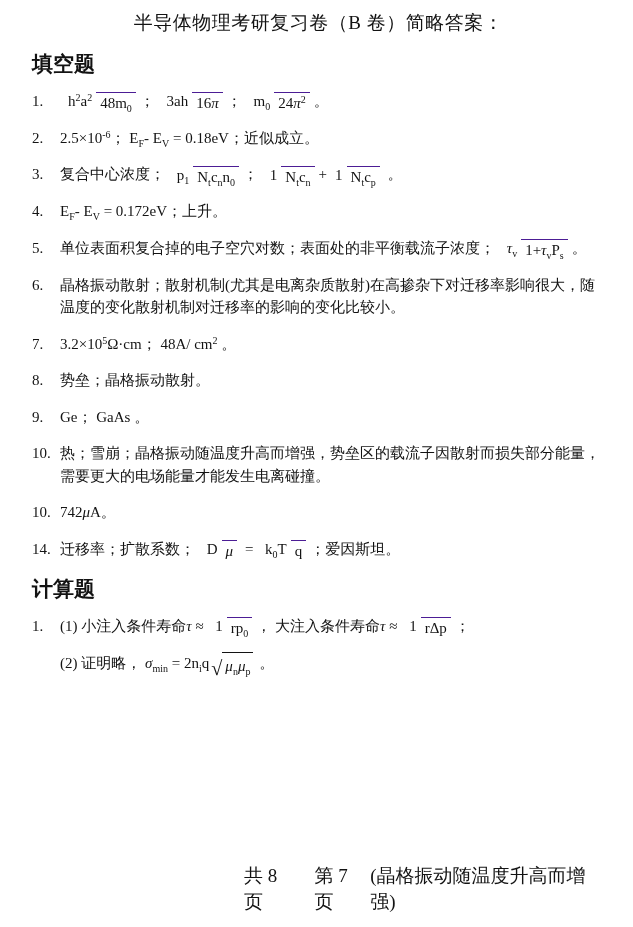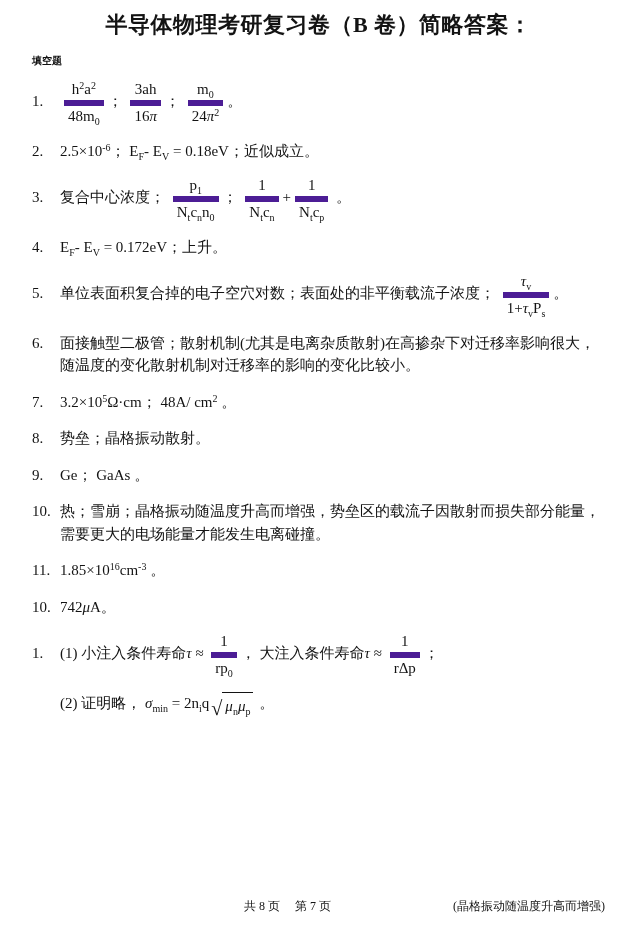--- a/index.html
+++ b/index.html
@@ -5,54 +5,54 @@
   html,body{margin:0;padding:0;background:#ffffff;}
   body{
     width:633px;min-height:927px;box-sizing:border-box;
     padding:8px 28px 12px 32px;
     color:#131313;
     font-family:"Liberation Serif","DejaVu Serif",serif;
     font-size:15px;
     display:flex;flex-direction:column;
   }
   .title{
-    font-size:22px;font-weight:bold;text-align:center;
+    font-size:19px;font-weight:normal;text-align:center;
     margin:2px 0 12px;letter-spacing:.5px;
   }
   .section-heading{
-    font-size:10px;font-weight:bold;margin:2px 0 12px;
+    font-size:21px;font-weight:bold;margin:2px 0 12px;
   }
   .item{
     display:flex;align-items:baseline;
     margin:0 0 14px;line-height:1.5;
   }
   .item-num{flex:0 0 28px;width:28px;}
   .item-body{flex:1;}
   
   .frac{
-    display:inline-flex;flex-direction:column;text-align:center;
+    display:inline-flex;flex-direction:row;text-align:center;
     vertical-align:middle;margin:0 4px;line-height:1.25;
   }
   .frac .fnum{display:block;padding:0 4px 1px;}
-  .frac .fden{display:block;padding:1px 4px 0;border-top:6px solid #4c1d95;}
+  .frac .fden{display:block;padding:1px 4px 0;border-top:1px solid #4c1d95;}
   
   sup,sub{line-height:0;font-size:10px;}
   sup{vertical-align:.55em;}
   sub{vertical-align:-.35em;}
   sup sub,sub sub,sup sup,sub sup{font-size:8px;}
   
   .it{font-style:italic;}
   
   .sqrt{display:inline-flex;align-items:stretch;vertical-align:middle;white-space:nowrap;margin:0 2px;}
   .sqrt .rad{font-size:1.35em;line-height:1;align-self:flex-end;transform:translateY(1px);}
   .sqrt .vinc{border-top:1.3px solid #131313;padding:2px 3px 0;}
   
   .footer{
     margin-top:auto;display:flex;align-items:center;
-    font-size:12px;padding-top:18px;
+    font-size:19px;padding-top:18px;
   }
   .footer .f-total{margin-left:212px;}
   .footer .f-current{margin-left:15px;}
   .footer .f-brand{margin-left:auto;}
 </style>
 </head>
 <body>
 
 <h1 class="title">半导体物理考研复习卷（B 卷）简略答案：</h1>
 
@@ -95,48 +95,55 @@
       </div>
       <div class="item">
         <span class="item-num">5.</span>
         <span class="item-body">单位表面积复合掉的电子空穴对数；表面处的非平衡载流子浓度； <span class="frac">
             <span class="fnum"><span class="it">τ</span><sub>v</sub></span>
             <span class="fden">1+<span class="it">τ</span><sub>v</sub>P<sub>s</sub></span>
           </span>。</span>
       </div>
       <div class="item">
         <span class="item-num">6.</span>
-        <span class="item-body">面接触型二极管；散射机制(尤其是电离杂质散射)在高掺杂下对迁移率影响很大，随温度的变化散射机制对迁移率的影响的变化比较小。</span>
+        <span class="item-body">晶格振动散射；散射机制(尤其是电离杂质散射)在高掺杂下对迁移率影响很大，随温度的变化散射机制对迁移率的影响的变化比较小。</span>
       </div>
       <div class="item">
         <span class="item-num">7.</span>
         <span class="item-body">3.2×10<sup>5</sup>Ω·cm；  48A/ cm<sup>2</sup> 。</span>
       </div>
       <div class="item">
         <span class="item-num">8.</span>
         <span class="item-body">势垒；晶格振动散射。</span>
       </div>
       <div class="item">
         <span class="item-num">9.</span>
         <span class="item-body">Ge；  GaAs 。</span>
       </div>
       <div class="item">
         <span class="item-num">10.</span>
         <span class="item-body">热；雪崩；晶格振动随温度升高而增强，势垒区的载流子因散射而损失部分能量，需要更大的电场能量才能发生电离碰撞。</span>
       </div>
       <div class="item">
-        <span class="item-num">11.</span>
-        <span class="item-body">1.85×10<sup>16</sup>cm<sup>-3</sup> 。</span>
-      </div>
-      <div class="item">
         <span class="item-num">10.</span>
         <span class="item-body">742<span class="it">μ</span>A。</span>
       </div>
+      <div class="item">
+        <span class="item-num">14.</span>
+        <span class="item-body">迁移率；扩散系数； <span class="frac">
+            <span class="fnum">D</span>
+            <span class="fden"><span class="it">μ</span></span>
+          </span> = <span class="frac">
+            <span class="fnum">k<sub>0</sub>T</span>
+            <span class="fden">q</span>
+          </span>；爱因斯坦。</span>
+      </div>
     </section>
     <section>
+      <h2 class="section-heading">计算题</h2>
       <div class="item">
         <span class="item-num">1.</span>
         <span class="item-body">(1) 小注入条件寿命<span class="it">τ</span> ≈ <span class="frac">
             <span class="fnum">1</span>
             <span class="fden">rp<sub>0</sub></span>
           </span>， 大注入条件寿命<span class="it">τ</span> ≈ <span class="frac">
             <span class="fnum">1</span>
             <span class="fden">rΔp</span>
           </span>；</span>
       </div>

